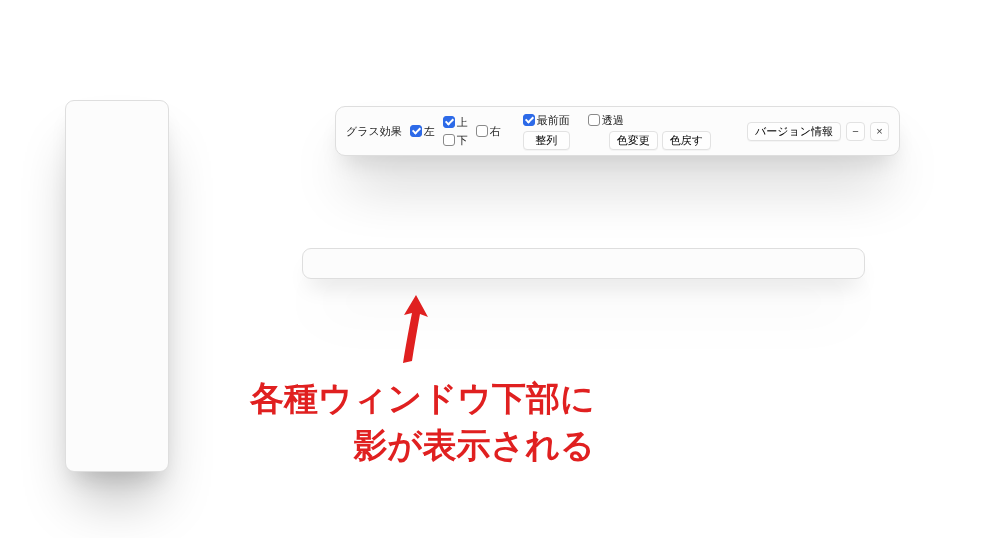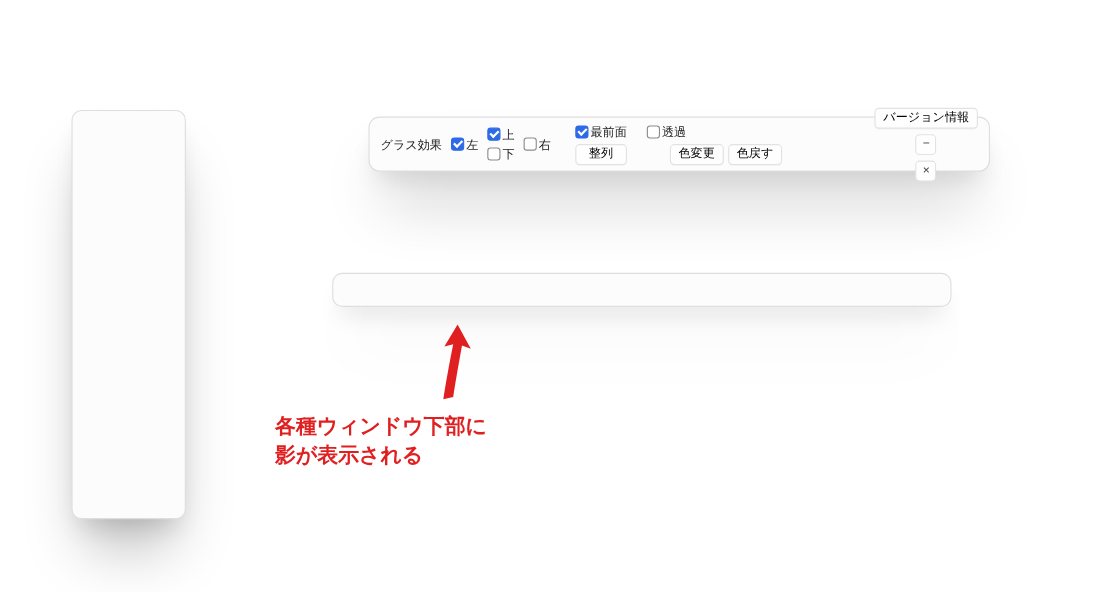--- a/index.html
+++ b/index.html
@@ -25,28 +25,28 @@
   .cb .box{width:12px;height:12px;border:1px solid #8a8a8a;border-radius:3px;
     background:#fff;display:inline-block;position:relative;box-sizing:border-box;}
   .cb.checked .box{background:var(--accent);border-color:var(--accent);}
   .cb.checked .box::after{content:"";position:absolute;left:3px;top:0px;width:3px;height:6px;
     border:solid #fff;border-width:0 2px 2px 0;transform:rotate(45deg);}
 
   .btn{background:#fefefe;border:1px solid var(--btn-border);border-radius:4px;
     padding:1px 7px;font-size:11px;line-height:15px;cursor:pointer;white-space:nowrap;
     box-shadow:0 1px 0 rgba(0,0,0,.03);}
 
-  #tb-right{margin-left:auto;display:flex;align-items:center;gap:5px;flex-direction:column;}
+  #tb-right{margin-left:auto;display:flex;align-items:center;gap:5px;}
   .winbtn{width:17px;height:17px;border:1px solid var(--btn-border);border-radius:4px;
     background:#fefefe;display:flex;align-items:center;justify-content:center;
     font-size:11px;line-height:1;cursor:pointer;color:#444;}
 
   #arrow{position:absolute;left:400px;top:287px;pointer-events:none;}
   #annot{position:absolute;left:250px;top:376px;color:#e02020;
-    font-size:19px;font-weight:700;text-align:left;line-height:1.38;
+    font-size:34px;font-weight:700;text-align:right;line-height:1.38;
     font-family:Liberation Serif, serif;}
 </style>
 </head>
 <body>
 
 <div id="sidebar" class="panel"></div>
 
 <div id="toolbar" class="panel">
   <div id="tb-main">
 

